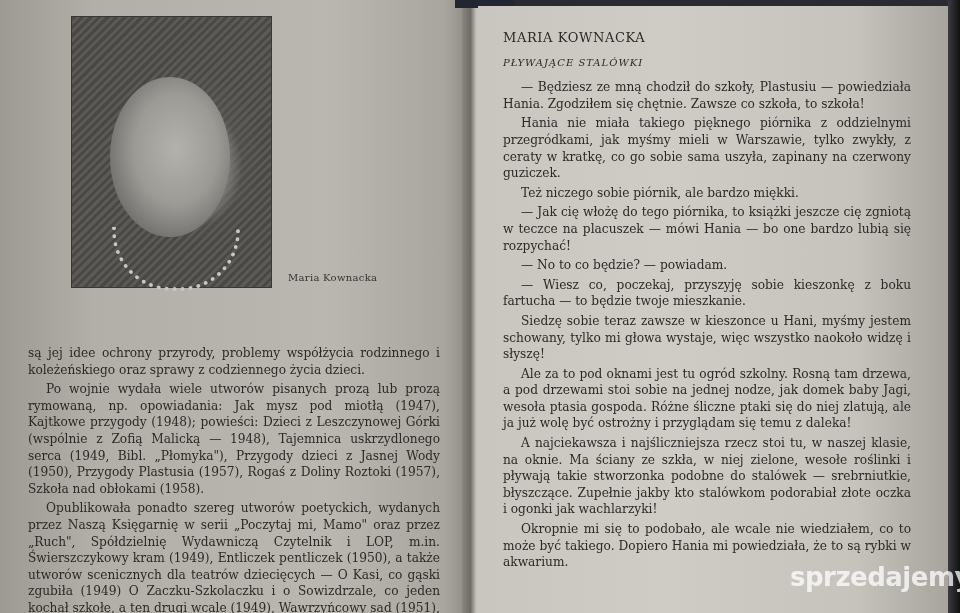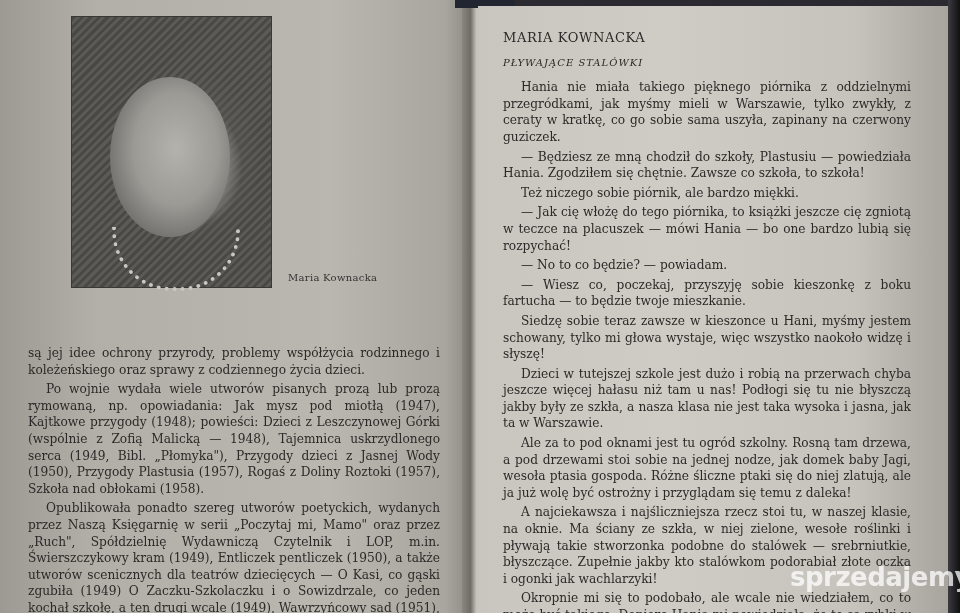--- a/index.html
+++ b/index.html
@@ -90,28 +90,27 @@
     </div>
   </div>
 
   <div class="gutter"></div>
   <div class="top-dark"></div>
 
   <div class="page-right"></div>
   <div class="text-right">
     <p class="author-heading">MARIA KOWNACKA</p>
     <p class="story-title">PŁYWAJĄCE STALÓWKI</p>
+    <p>— Będziesz ze mną chodził do szkoły, Plastusiu — powiedziała Hania. Zgodziłem się chętnie. Zawsze co szkoła, to szkoła!</p>
     <p>Hania nie miała takiego pięknego piórnika z oddzielnymi przegródkami, jak myśmy mieli w Warszawie, tylko zwykły, z ceraty w kratkę, co go sobie sama uszyła, zapinany na czerwony guziczek.</p>
-    <p>— Będziesz ze mną chodził do szkoły, Plastusiu — powiedziała Hania. Zgodziłem się chętnie. Zawsze co szkoła, to szkoła!</p>
     <p>Też niczego sobie piórnik, ale bardzo miękki.</p>
     <p>— Jak cię włożę do tego piórnika, to książki jeszcze cię zgniotą w teczce na placuszek — mówi Hania — bo one bardzo lubią się rozpychać!</p>
     <p>— No to co będzie? — powiadam.</p>
     <p>— Wiesz co, poczekaj, przyszyję sobie kieszonkę z boku fartucha — to będzie twoje mieszkanie.</p>
     <p>Siedzę sobie teraz zawsze w kieszonce u Hani, myśmy jestem schowany, tylko mi głowa wystaje, więc wszystko naokoło widzę i słyszę!</p>
-    <p>Dzieci w tutejszej szkole jest dużo i robią na przerwach chyba jeszcze więcej hałasu niż tam u nas! Podłogi się tu nie błyszczą jakby były ze szkła, a nasza klasa nie jest taka wysoka i jasna, jak ta w Warszawie.</p>
     <p>Ale za to pod oknami jest tu ogród szkolny. Rosną tam drzewa, a pod drzewami stoi sobie na jednej nodze, jak domek baby Jagi, wesoła ptasia gospoda. Różne śliczne ptaki się do niej zlatują, ale ja już wolę być ostrożny i przyglądam się temu z daleka!</p>
     <p>A najciekawsza i najśliczniejsza rzecz stoi tu, w naszej klasie, na oknie. Ma ściany ze szkła, w niej zielone, wesołe roślinki i pływają takie stworzonka podobne do stalówek — srebrniutkie, błyszczące. Zupełnie jakby kto stalówkom podorabiał złote oczka i ogonki jak wachlarzyki!</p>
     <p>Okropnie mi się to podobało, ale wcale nie wiedziałem, co to może być takiego. Dopiero Hania mi powiedziała, że to są rybki w akwarium.</p>
   </div>
   <div class="right-edge"></div>
 
   <div class="watermark">
     <span class="wm-text">sprzedajemy</span>
 
   </div>

